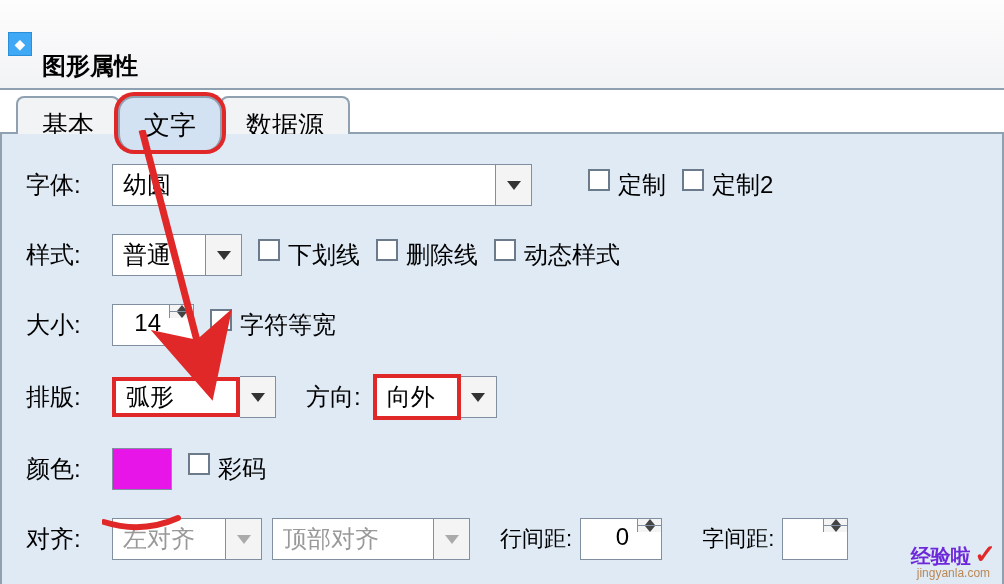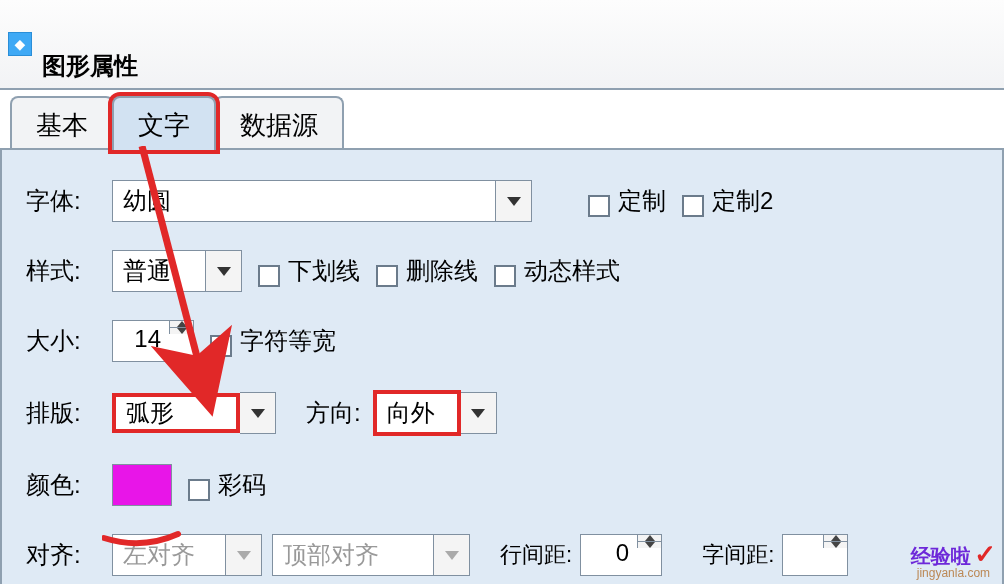--- a/index.html
+++ b/index.html
@@ -31,23 +31,23 @@
     font-size:14px;
     color:#fff;
   }
   .title-bar .title {
     font-size: 24px;
     font-weight: bold;
     margin-top: 44px;
   }
   .tabs {
     display: flex;
-    padding-left: 10px;
+    padding-left: 16px;
     position: relative;
-    height: 60px;
+    height: 44px;
     border-bottom: 2px solid #8fa0b0;
   }
   .tab {
     padding: 10px 24px 0 24px;
     font-size: 26px;
     border: 2px solid #8fa0b0;
     border-bottom: none;
     border-top-left-radius: 8px;
     border-top-right-radius: 8px;
     margin-right: -2px;
@@ -57,20 +57,21 @@
     height: 52px;
   }
   .tab.active {
     background: #d2e2f2;
     z-index: 2;
     top: 6px;
     height: 54px;
   }
   .tab.highlight-box {
     box-shadow: 0 0 0 4px #e12828;
+    border-radius: 16px;
   }
   .content {
     background: #dfeaf5;
     padding: 30px 24px 10px 24px;
     border-left: 2px solid #8fa0b0;
     border-right: 2px solid #8fa0b0;
     height: calc(584px - 44px - 56px);
     position: relative;
   }
   .row {
@@ -107,21 +108,21 @@
   .dropdown .arrow::after {
     content: "";
     border-left: 7px solid transparent;
     border-right: 7px solid transparent;
     border-top: 9px solid #333;
   }
   .dropdown.disabled .value { color: #999; }
   .dropdown.disabled .arrow::after { border-top-color: #aaa; }
   .checkbox {
     display: inline-flex;
-    align-items: flex-end;
+    align-items: flex-start;
     margin-left: 16px;
     font-size: 24px;
   }
   .checkbox .box {
     width: 22px; height: 22px;
     border: 2px solid #6b7b8b;
     background: #fff;
     margin-right: 8px;
   }
   .numbox {

